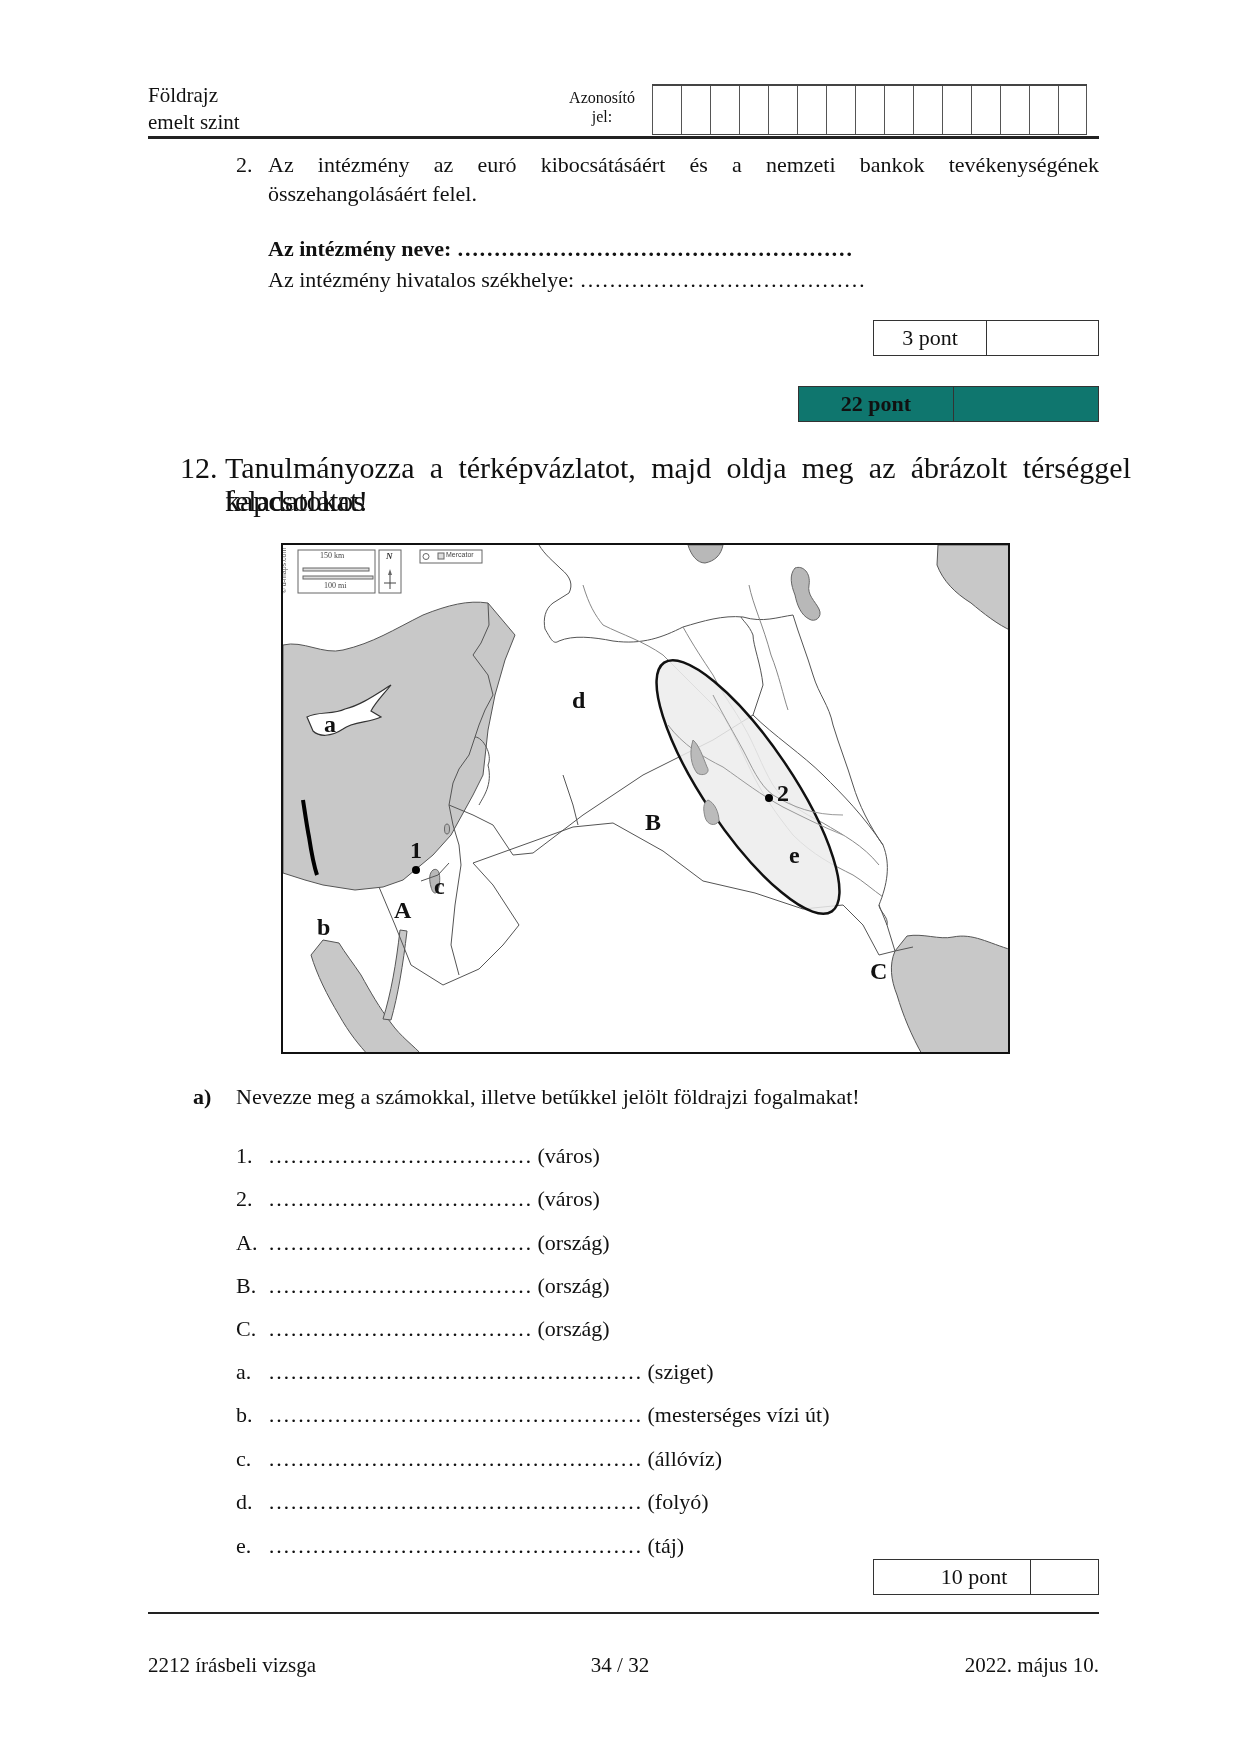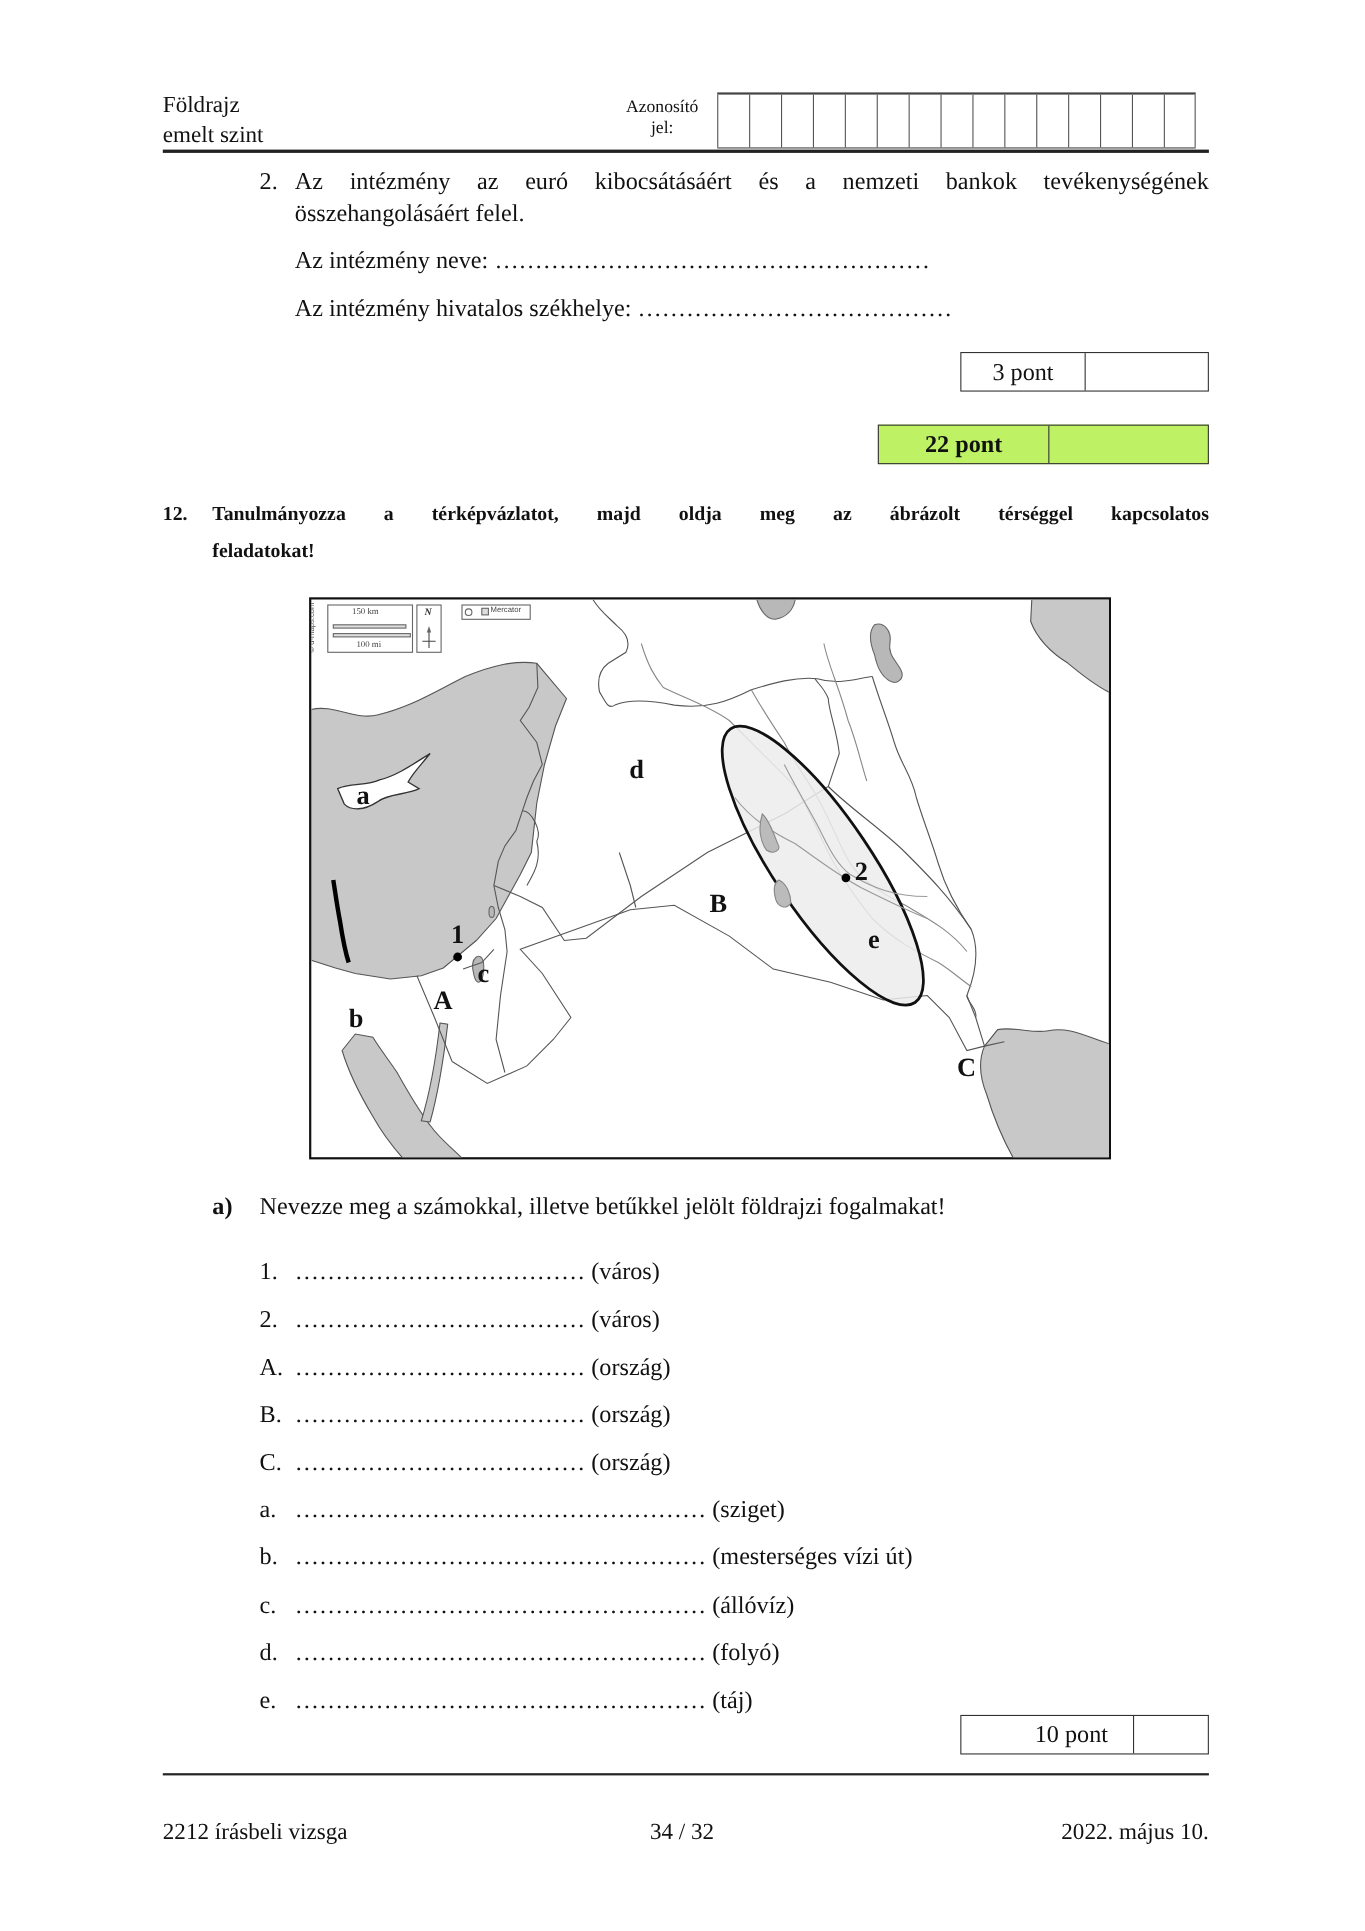--- a/index.html
+++ b/index.html
@@ -13,23 +13,23 @@
   .id-cell { width: 29px; height: 48px; border-left: 1.5px solid #555; box-sizing: border-box; }
   .id-cell:last-child { border-right: 1.5px solid #555; }
   .rule { position: absolute; left: 148px; width: 951px; height: 0; }
   .rule.top { top: 136px; border-top: 3px solid #222; }
   .rule.bottom { top: 1612px; border-top: 2.5px solid #222; }
   .body-text { font-size: 22px; line-height: 28px; }
   .justify { text-align: justify; text-align-last: justify; }
   .score { position: absolute; display: flex; border: 1.5px solid #333; box-sizing: border-box; }
   .score .lbl { display: flex; align-items: center; justify-content: center; border-right: 1.5px solid #333; box-sizing: border-box; font-size: 22px; }
   .score .val { flex: 1; }
-  .score.gray { background: #bef264; gap: 18px; }
+  .score.gray { background: #0f766e; gap: 18px; }
   .score.gray .lbl { font-weight: bold; }
-  .q12 { font-size: 18px; font-weight: bold; line-height: 33px; }
+  .q12 { font-size: 30px; font-weight: normal; line-height: 33px; margin-left: 32px; }
   .map { position: absolute; left: 281px; top: 543px; width: 729px; height: 511px;
          border: 2px solid #111; box-sizing: border-box; overflow: hidden; background: #fff; padding-left: 23px; }
   .map svg { position: absolute; left: 0; top: 0; }
   .map-label { position: absolute; font-weight: bold; font-size: 24px; line-height: 24px; color: #111; }
   .list-item { position: absolute; left: 236px; font-size: 22px; line-height: 28px; white-space: nowrap; }
   .list-item .key { display: inline-block; width: 32px; }
   .footer { position: absolute; top: 1652px; font-size: 21px; line-height: 26px; }
 </style>
 </head>
 <body>
@@ -55,21 +55,21 @@
     <div class="id-cell"></div>
     <div class="id-cell"></div>
     <div class="id-cell"></div>
     <div class="id-cell"></div>
   </div>
 <div class="rule top"></div>
 
 <div class="abs body-text" style="left:236px; top:151px;">2.</div>
 <div class="abs body-text justify" style="left:268px; top:151px; width:831px;">Az intézmény az euró kibocsátásáért és a nemzeti bankok tevékenységének</div>
 <div class="abs body-text" style="left:268px; top:180px;">összehangolásáért felel.</div>
-<div class="abs body-text" style="left:268px; top:223px; white-space:nowrap;">
+<div class="abs body-text" style="left:268px; top:235px; white-space:nowrap;font-weight:bold;">
   <span>Az intézmény neve: </span><span>………………………………………………</span>
 </div>
 <div class="abs body-text" style="left:268px; top:266px; white-space:nowrap;">
   <span>Az intézmény hivatalos székhelye: </span><span>…………………………………</span>
 </div>
 
 <div class="score" style="left:873px; top:320px; width:226px; height:36px;">
   <div class="lbl" style="width:113px;">3 pont</div>
   <div class="val"></div>
 </div>

